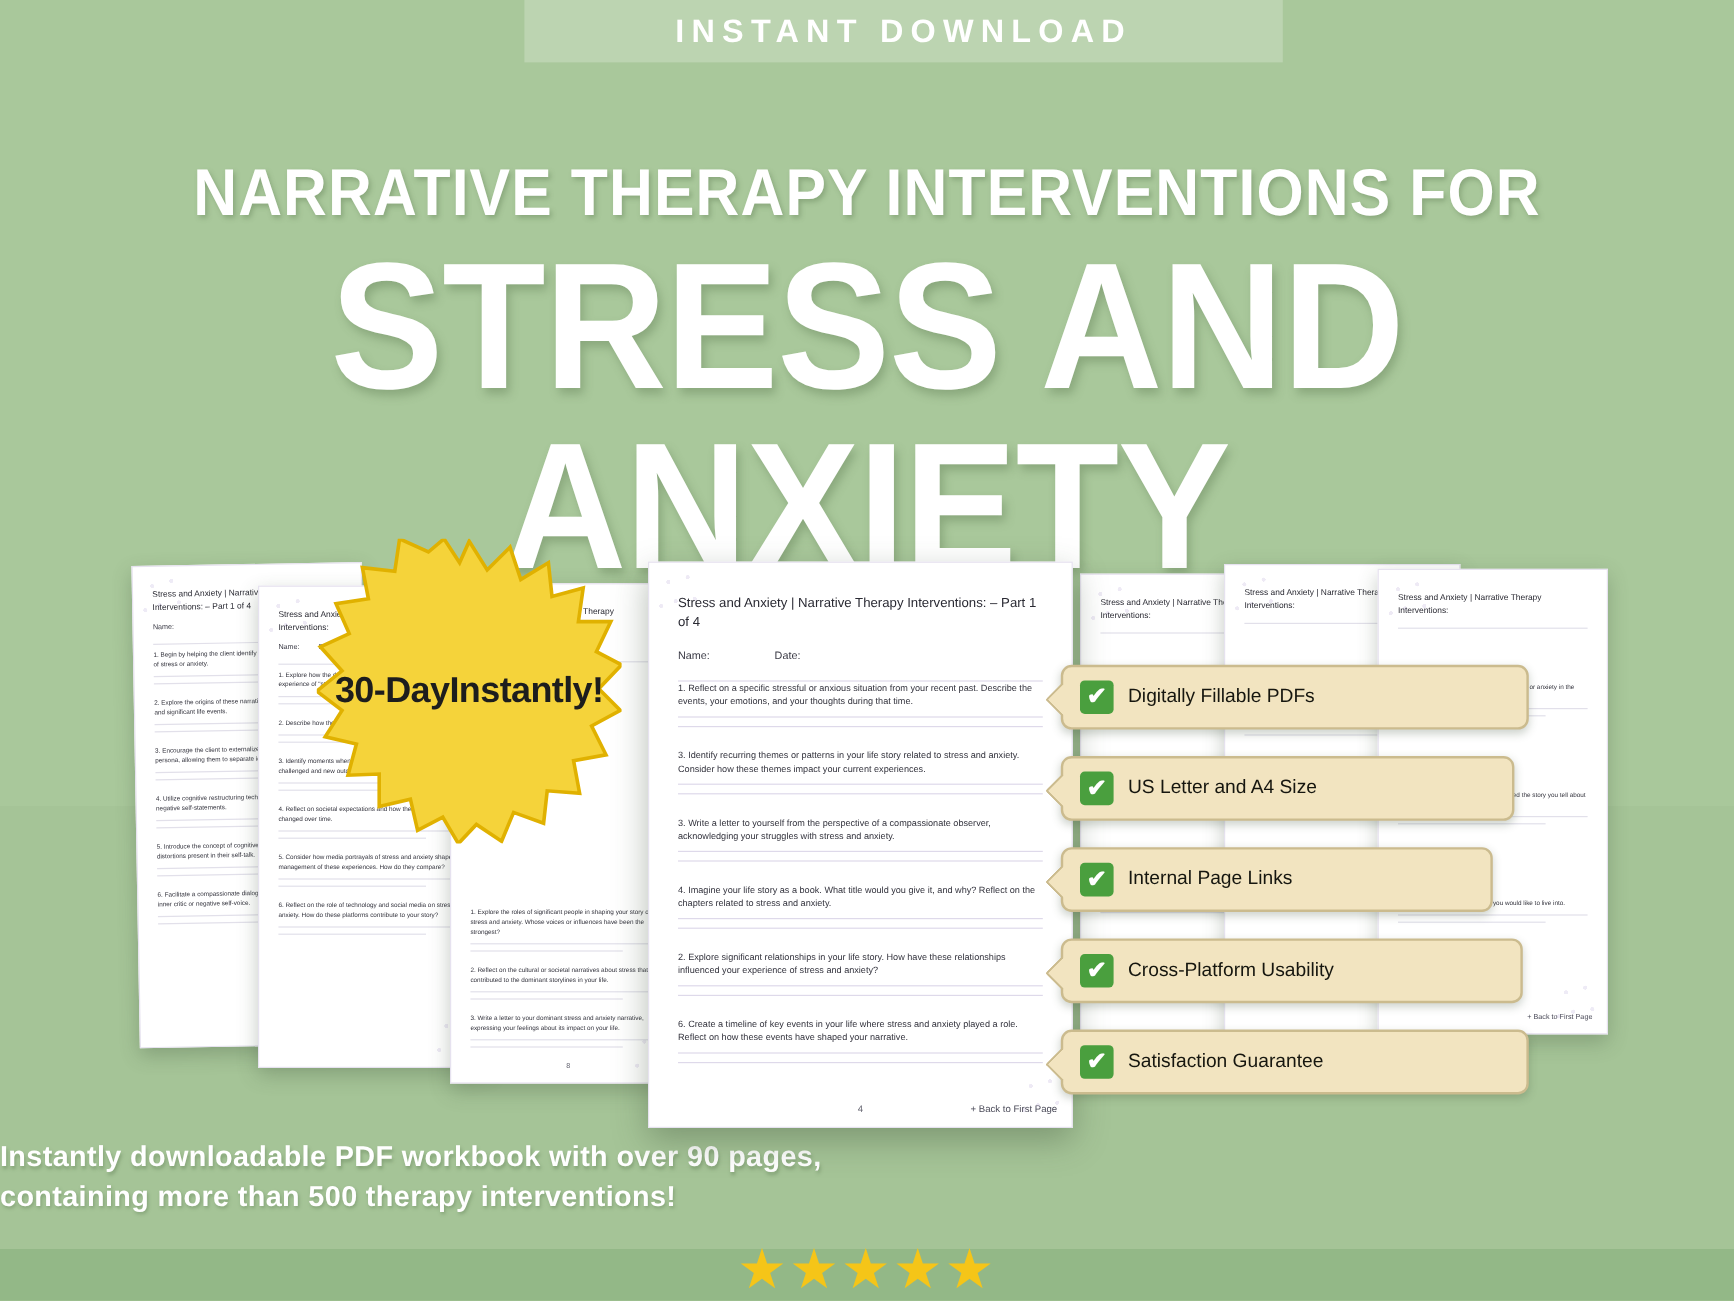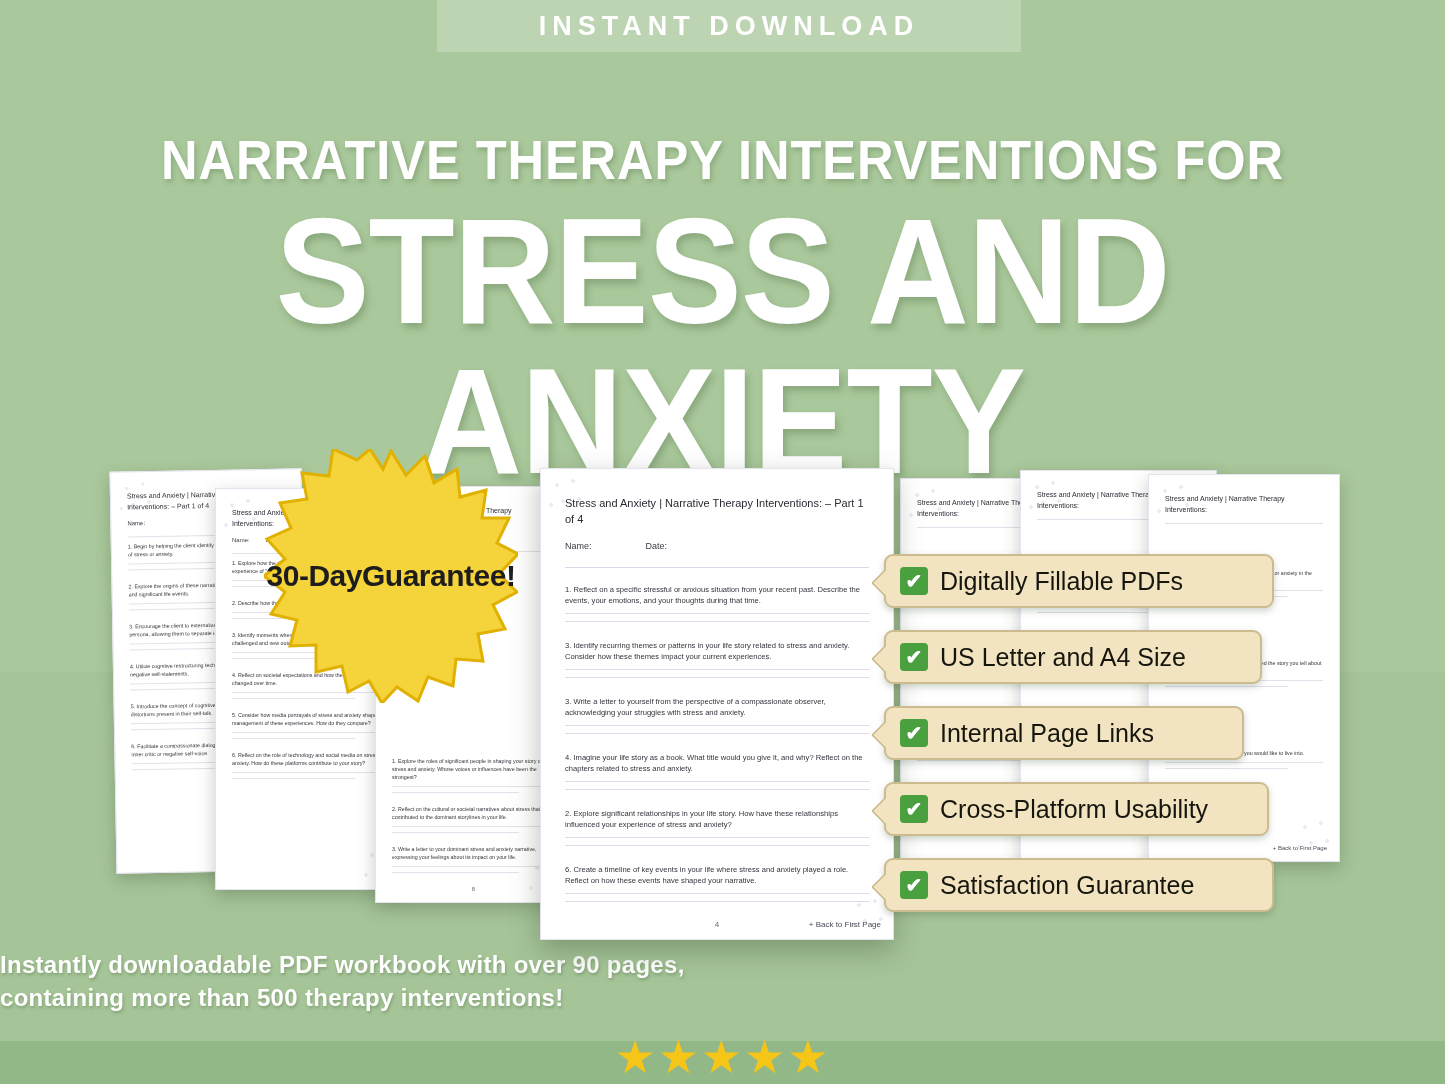--- a/index.html
+++ b/index.html
@@ -18,21 +18,21 @@
     position: absolute;
     inset: 0;
     background: linear-gradient(to bottom, #a9c89b 0%, #a9c89b 62%, #a5c497 62%, #a5c497 96%, #93b887 96%, #93b887 100%);
   }
 
   
   .instant-banner {
     position: absolute;
     left: 437px;
     top: 0;
-    width: 584px;
+    width: 632px;
     height: 52px;
     background: rgba(255,255,255,0.22);
     display: flex;
     align-items: center;
     justify-content: center;
   }
   .instant-banner span {
     color: #ffffff;
     font-size: 27px;
     letter-spacing: 6px;
@@ -153,21 +153,21 @@
   #sheet-g { left: 1148px; top: 474px; width: 190px; height: 386px; }
   #sheet-d {
     left: 540px; top: 468px; width: 352px; height: 470px;
     box-shadow: 0 10px 26px rgba(60,80,55,0.38);
     z-index: 6;
   }
   #sheet-d .sheet-inner { padding: 26px 24px; }
   #sheet-d .ttl { font-size: 11px; line-height: 16px; margin-bottom: 14px; }
   #sheet-d .namedate { font-size: 9px; gap: 54px; margin-bottom: 16px; }
   #sheet-d .q { font-size: 7.6px; line-height: 11px; }
-  #sheet-d .block { margin-bottom: 18px; margin-top: 16px; }
+  #sheet-d .block { margin-bottom: 18px; }
   #sheet-d .pagenum, #sheet-d .backlink { font-size: 8px; }
   .dline {
     height: 1px;
     background: #ded9ea;
     margin-top: 7px;
   }
 
   
   .badge {
     position: absolute;
@@ -235,21 +235,21 @@
     border-radius: 4px;
     color: #ffffff;
     font-size: 20px;
     line-height: 28px;
     text-align: center;
     flex: 0 0 auto;
     margin-right: 12px;
     font-weight: bold;
   }
   .feature .flabel {
-    font-size: 25px;
+    font-size: 16px;
     color: #16160f;
     white-space: nowrap;
     font-family: "Liberation Sans", sans-serif;
   }
   .feature.w1 { width: 390px; }
   .feature.w2 { width: 378px; }
   .feature.w3 { width: 360px; }
   .feature.w4 { width: 385px; }
   .feature.w5 { width: 390px; }
 
@@ -533,21 +533,21 @@
     <div class="pagenum">4</div>
     <div class="backlink">+ Back to First Page</div>
   </div>
 
   <div class="badge">
     <svg width="254" height="254" viewBox="0 0 254 254">
       <polygon points="127,2 142,26 161,7 170,34 193,20 196,48 222,41 218,69 245,69 233,94 254,105 235,125 253,143 229,156 241,180 214,185 219,212 192,210 189,237 164,228 154,252 133,238 118,254 105,232 84,243 78,217 52,223 52,196 26,197 33,171 7,165 21,143 0,127 21,110 3,90 27,79 16,54 43,50 38,24 65,27 69,0 93,11 106,0 119,20" fill="#F5D33A" stroke="#E0B100" stroke-width="3"></polygon>
     </svg>
     <div class="badge-text">
       <div>30-Day</div>
-      <div>Guarantee!</div>
+      <div>Instantly!</div>
     </div>
   </div>
 
   <div class="features">
     <div class="feature w1">
       <div class="check">✔</div>
       <div class="flabel">Digitally Fillable PDFs</div>
     </div>
     <div class="feature w2">
       <div class="check">✔</div>

